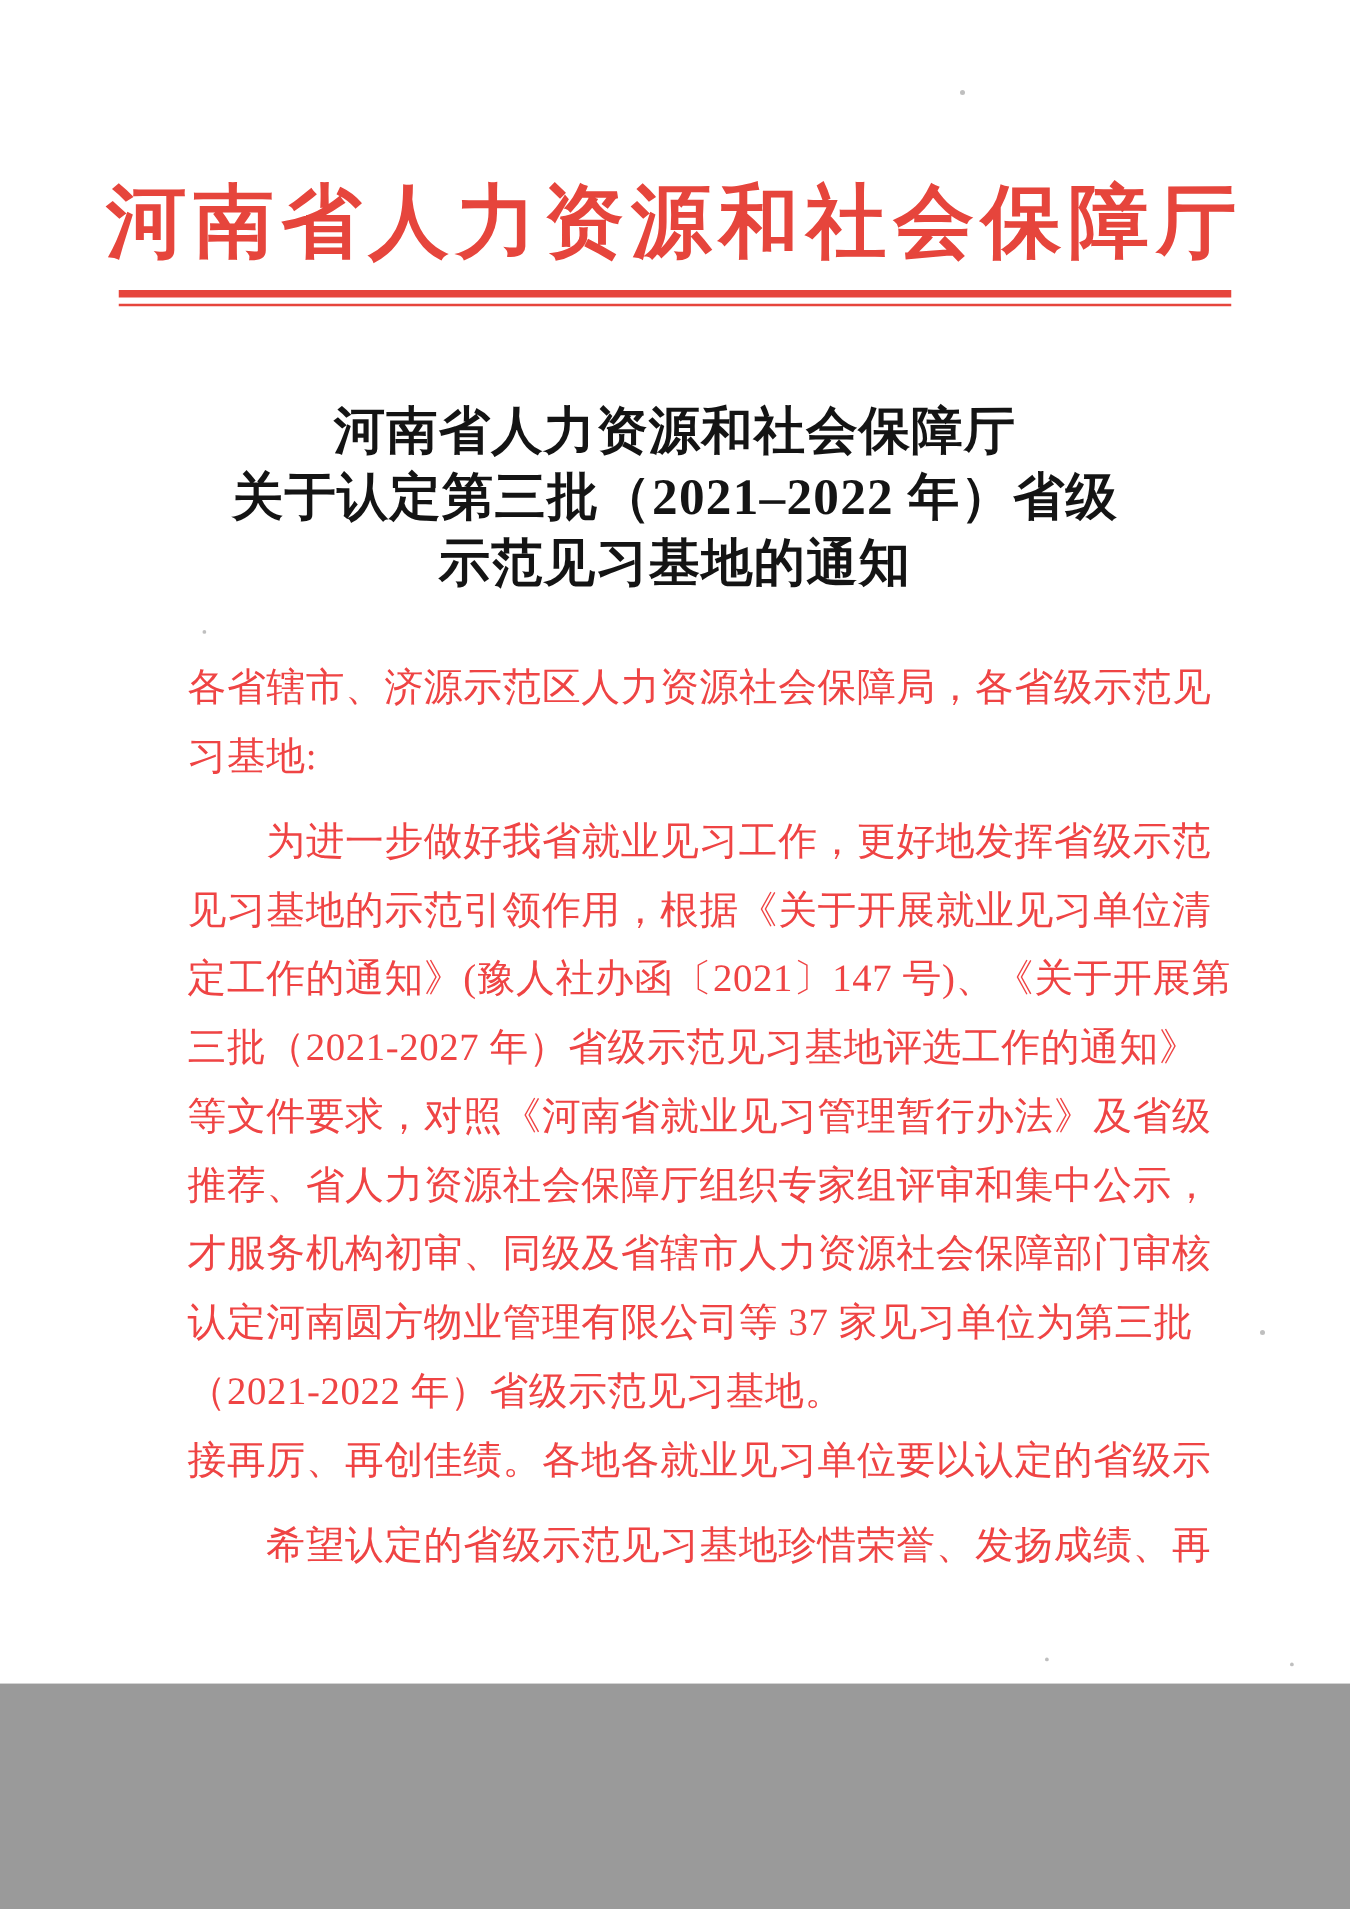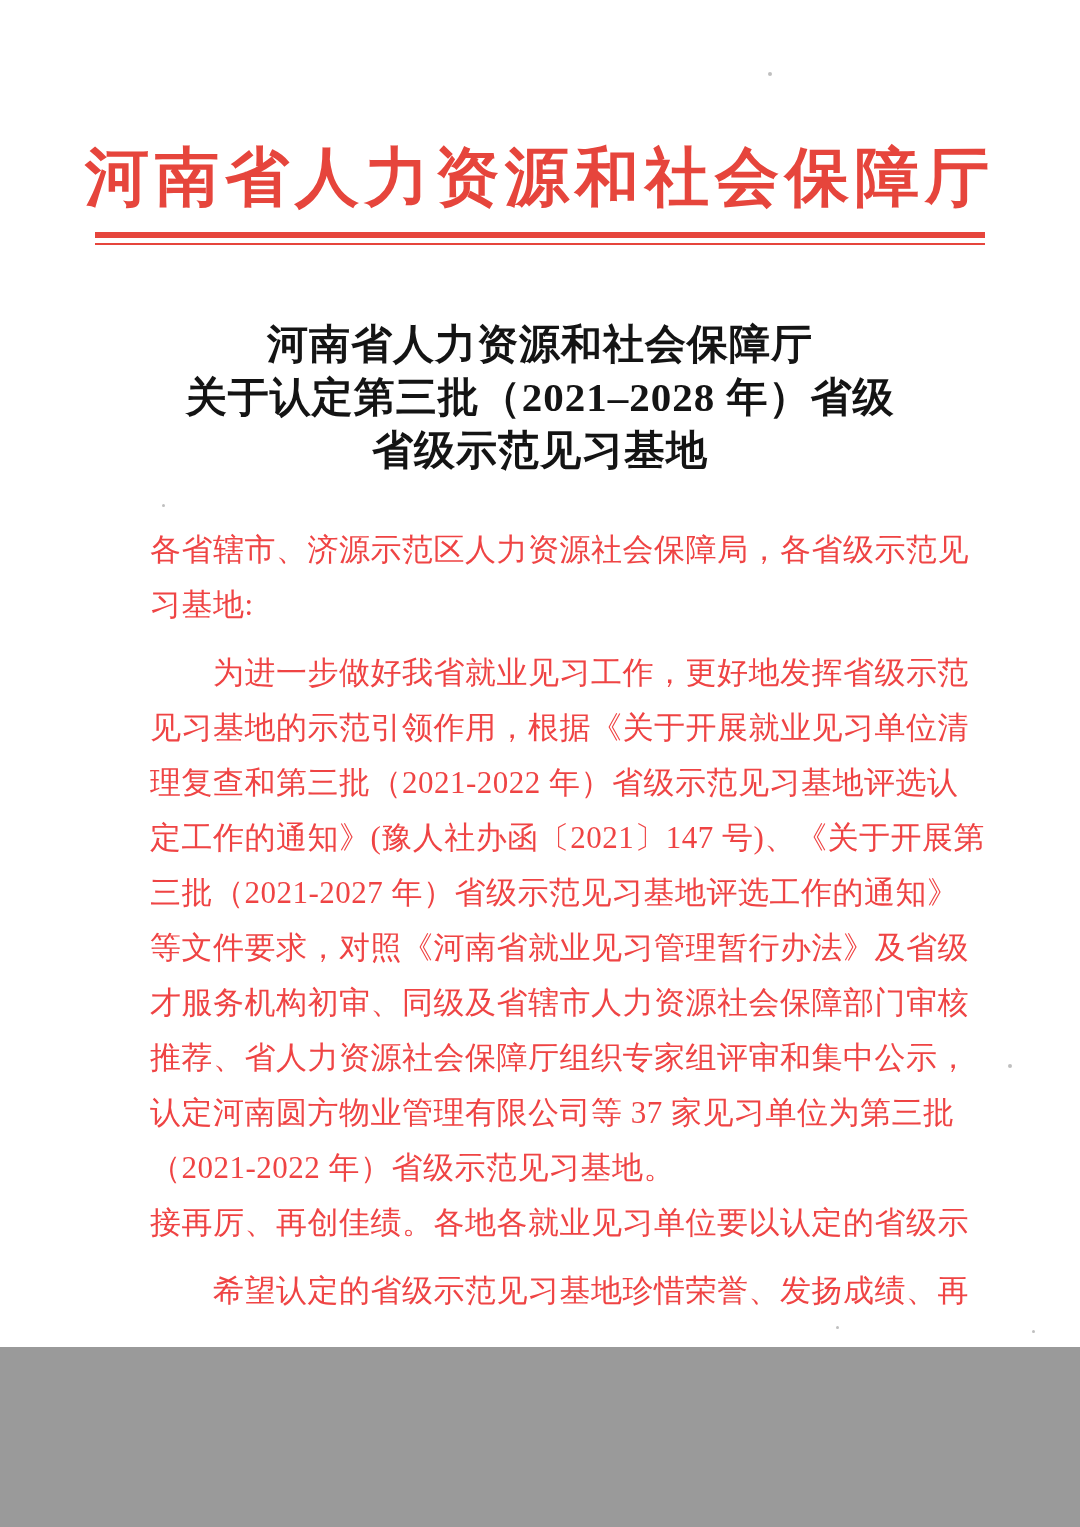--- a/index.html
+++ b/index.html
@@ -75,35 +75,34 @@
 
 <div class="page">
 
   <div class="letterhead">河南省人力资源和社会保障厅</div>
 
   <div class="rule rule-top-thick"></div>
   <div class="rule rule-top-thin"></div>
 
   <div class="doc-title">
     <div>河南省人力资源和社会保障厅</div>
-    <div>关于认定第三批（2021–2028 年）省级</div>
-    <div>省级示范见习基地</div>
+    <div>关于认定第三批（2021–2022 年）省级</div>
+    <div>示范见习基地的通知</div>
   </div>
 
   <div class="body-text">
     <div class="line">各省辖市、济源示范区人力资源社会保障局，各省级示范见</div>
     <div class="line">习基地:</div>
     <div class="line indent para-gap">为进一步做好我省就业见习工作，更好地发挥省级示范</div>
     <div class="line">见习基地的示范引领作用，根据《关于开展就业见习单位清</div>
-    <div class="line">理复查和第三批（2021-2022 年）省级示范见习基地评选认</div>
     <div class="line">定工作的通知》(豫人社办函〔2021〕147 号)、《关于开展第</div>
     <div class="line">三批（2021-2027 年）省级示范见习基地评选工作的通知》</div>
     <div class="line">等文件要求，对照《河南省就业见习管理暂行办法》及省级</div>
+    <div class="line">推荐、省人力资源社会保障厅组织专家组评审和集中公示，</div>
     <div class="line">才服务机构初审、同级及省辖市人力资源社会保障部门审核</div>
-    <div class="line">推荐、省人力资源社会保障厅组织专家组评审和集中公示，</div>
     <div class="line">认定河南圆方物业管理有限公司等 37 家见习单位为第三批</div>
     <div class="line">（2021-2022 年）省级示范见习基地。</div>
     <div class="line">接再厉、再创佳绩。各地各就业见习单位要以认定的省级示</div>
     <div class="line indent para-gap">希望认定的省级示范见习基地珍惜荣誉、发扬成绩、再</div>
   </div>
 
   <div class="rule rule-bot-thin"></div>
   <div class="rule rule-bot-thick"></div>
 
   <div class="speck" style="left:768px; top:72px;  width:4px; height:4px;"></div>

